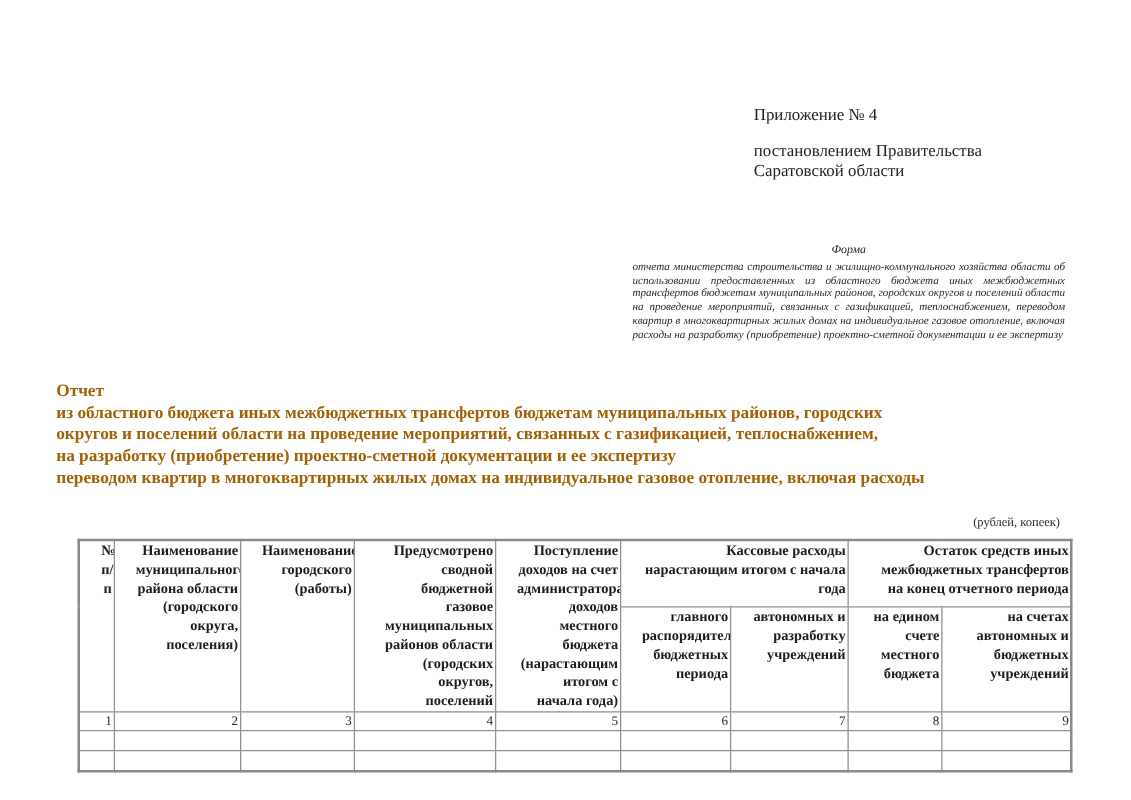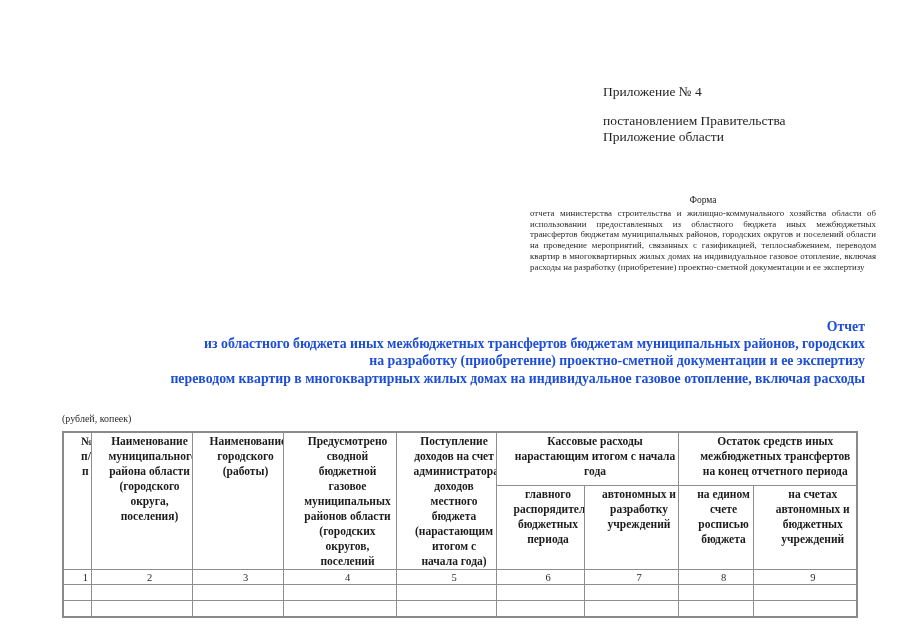--- a/index.html
+++ b/index.html
@@ -16,66 +16,65 @@
   
   .approval-block {
     left: 603px; top: 84px; width: 280px;
     font-size: 13.5px; line-height: 16px;
   }
   .appendix-line { margin-bottom: 13px; }
   .approved-title { }
 
   
   .form-block {
-    left: 530px; top: 195px; width: 346px;
+    left: 506px; top: 195px; width: 346px; font-style: italic;
   }
   .form-label {
     text-align: center;
     font-size: 9.5px;
     margin-bottom: 3px;
   }
   .form-description {
     font-size: 8.9px;
     line-height: 10.7px;
     text-align: justify;
     color: #2a2a2a;
   }
 
   
   .report-title-block {
     left: 45px; top: 304px; width: 820px;
-    text-align: right;
+    text-align: left;
     font-weight: bold;
     font-size: 13.8px;
     line-height: 17.2px;
-    color: #1d4ed8;
-    margin-top: 14px;
+    color: #a16207;
   }
 
   
   .units-note {
     left: 62px; top: 413px; width: 786px;
-    text-align: left;
+    text-align: right;
     font-size: 10px;
     color: #2a2a2a;
   }
 
   
   table.report-table {
     position: absolute;
     left: 62px; top: 431px;
     width: 794px;
     border-collapse: collapse;
     table-layout: fixed;
   }
   table.report-table th,
   table.report-table td {
     border: 1.5px solid #8e8e8e;
     vertical-align: top;
-    text-align: center;
+    text-align: right;
     padding: 1px 1px 0 17px;
     overflow: hidden;
   }
   table.report-table { border: 2px solid #8a8a8a; }
   th.hdr {
     font-weight: bold;
     font-size: 11.5px;
     line-height: 15px;
     color: #1c1c1c;
   }
@@ -89,31 +88,32 @@
     color: #2a2a2a;
   }
   tr.empty-row { height: 16px; }
 </style>
 </head>
 <body>
 
 <div class="abs approval-block">
   <div class="appendix-line">Приложение № 4</div>
   <div>постановлением Правительства</div>
-  <div>Приложение области</div>
+  <div>Саратовской области</div>
 </div>
 
 <div class="abs form-block">
   <div class="form-label">Форма</div>
   <div class="form-description">отчета министерства строительства и жилищно-коммунального хозяйства области об использовании предоставленных из областного бюджета иных межбюджетных трансфертов бюджетам муниципальных районов, городских округов и поселений области на проведение мероприятий, связанных с газификацией, теплоснабжением, переводом квартир в многоквартирных жилых домах на индивидуальное газовое отопление, включая расходы на разработку (приобретение) проектно-сметной документации и ее экспертизу</div>
 </div>
 
 <div class="abs report-title-block">
   <div>Отчет</div>
   <div>из областного бюджета иных межбюджетных трансфертов бюджетам муниципальных районов, городских</div>
+  <div>округов и поселений области на проведение мероприятий, связанных с газификацией, теплоснабжением,</div>
   <div>на разработку (приобретение) проектно-сметной документации и ее экспертизу</div>
   <div>переводом квартир в многоквартирных жилых домах на индивидуальное газовое отопление, включая расходы</div>
 </div>
 
 <div class="abs units-note">(рублей, копеек)</div>
 
 <table class="report-table">
   <colgroup>
     <col style="width:28px">
       <col style="width:101px">
@@ -131,21 +131,21 @@
       <th class="hdr" rowspan="2">Наименование муниципального района области (городского округа, поселения)</th>
       <th class="hdr" rowspan="2">Наименование городского (работы)</th>
       <th class="hdr" rowspan="2">Предусмотрено сводной бюджетной газовое муниципальных районов области (городских округов, поселений</th>
       <th class="hdr" rowspan="2">Поступление доходов на счет администратора доходов местного бюджета (нарастающим итогом с начала года)</th>
       <th class="hdr" colspan="2">Кассовые расходы нарастающим итогом с начала года</th>
       <th class="hdr" colspan="2">Остаток средств иных межбюджетных трансфертов на конец отчетного периода</th>
     </tr>
     <tr class="sub-row">
       <th class="hdr">главного распорядителя бюджетных периода</th>
       <th class="hdr">автономных и разработку учреждений</th>
-      <th class="hdr">на едином счете росписью бюджета</th>
+      <th class="hdr">на едином счете местного бюджета</th>
       <th class="hdr">на счетах автономных и бюджетных учреждений</th>
     </tr>
   </thead>
   <tbody>
     <tr class="numbers-row">
       <td>1</td>
       <td>2</td>
       <td>3</td>
       <td>4</td>
       <td>5</td>

